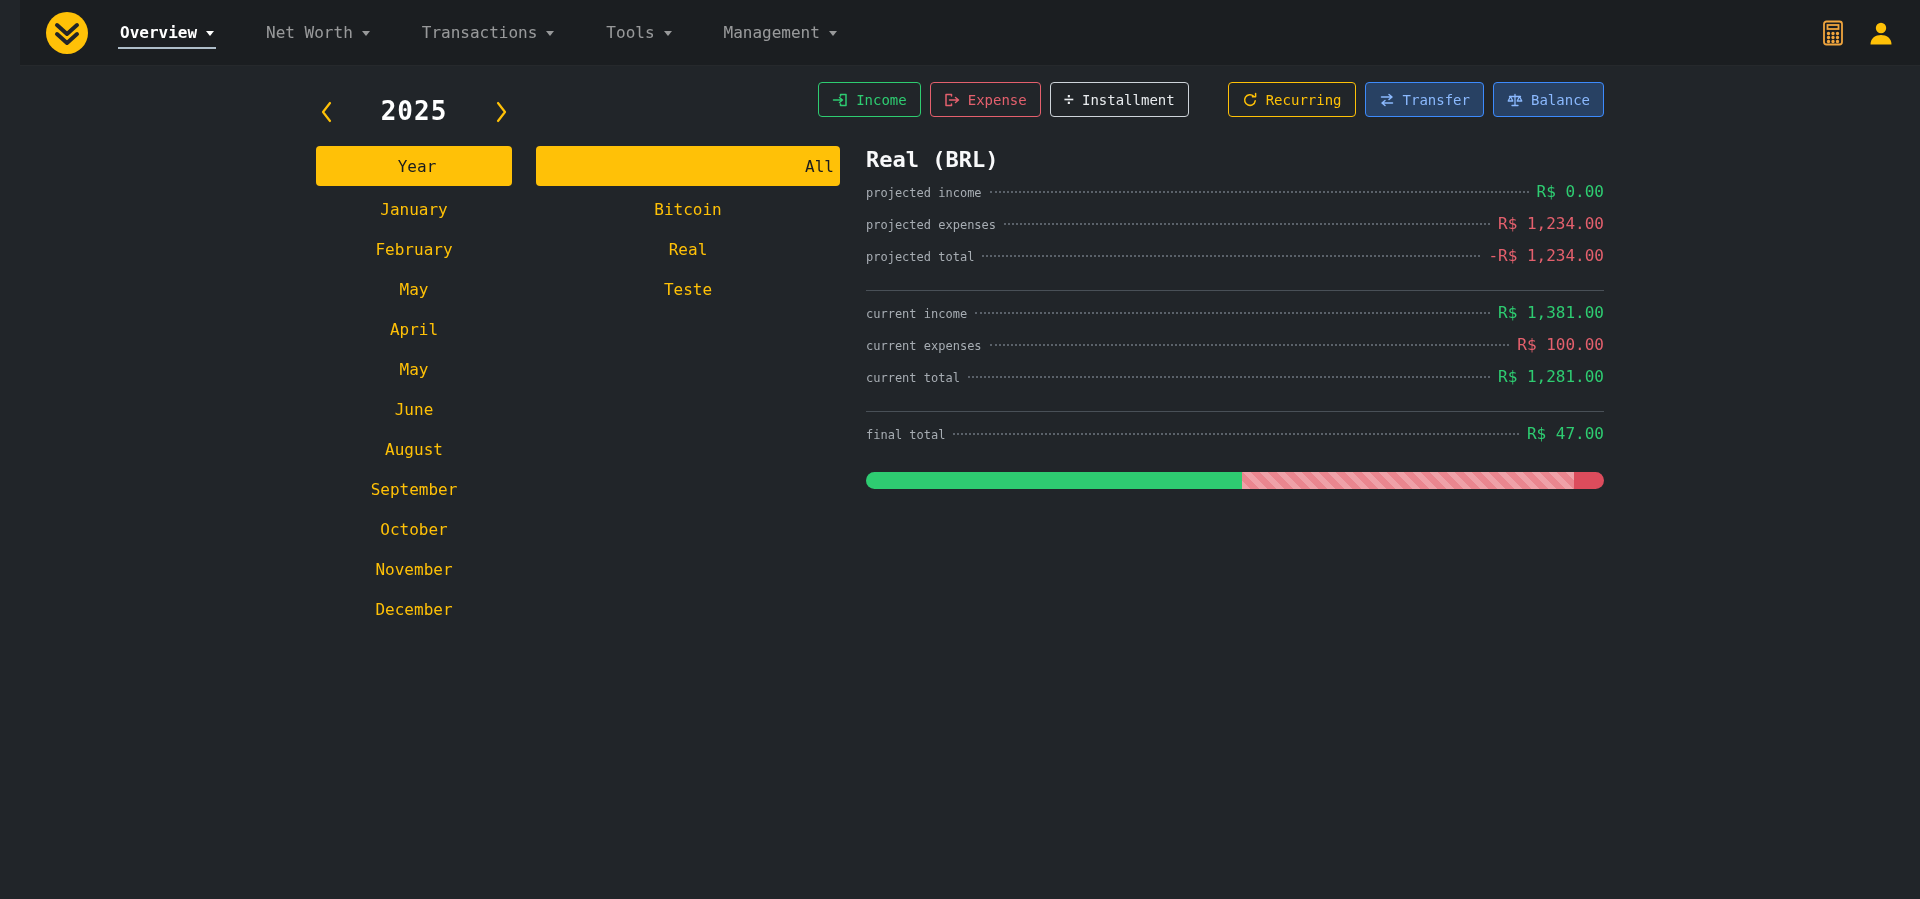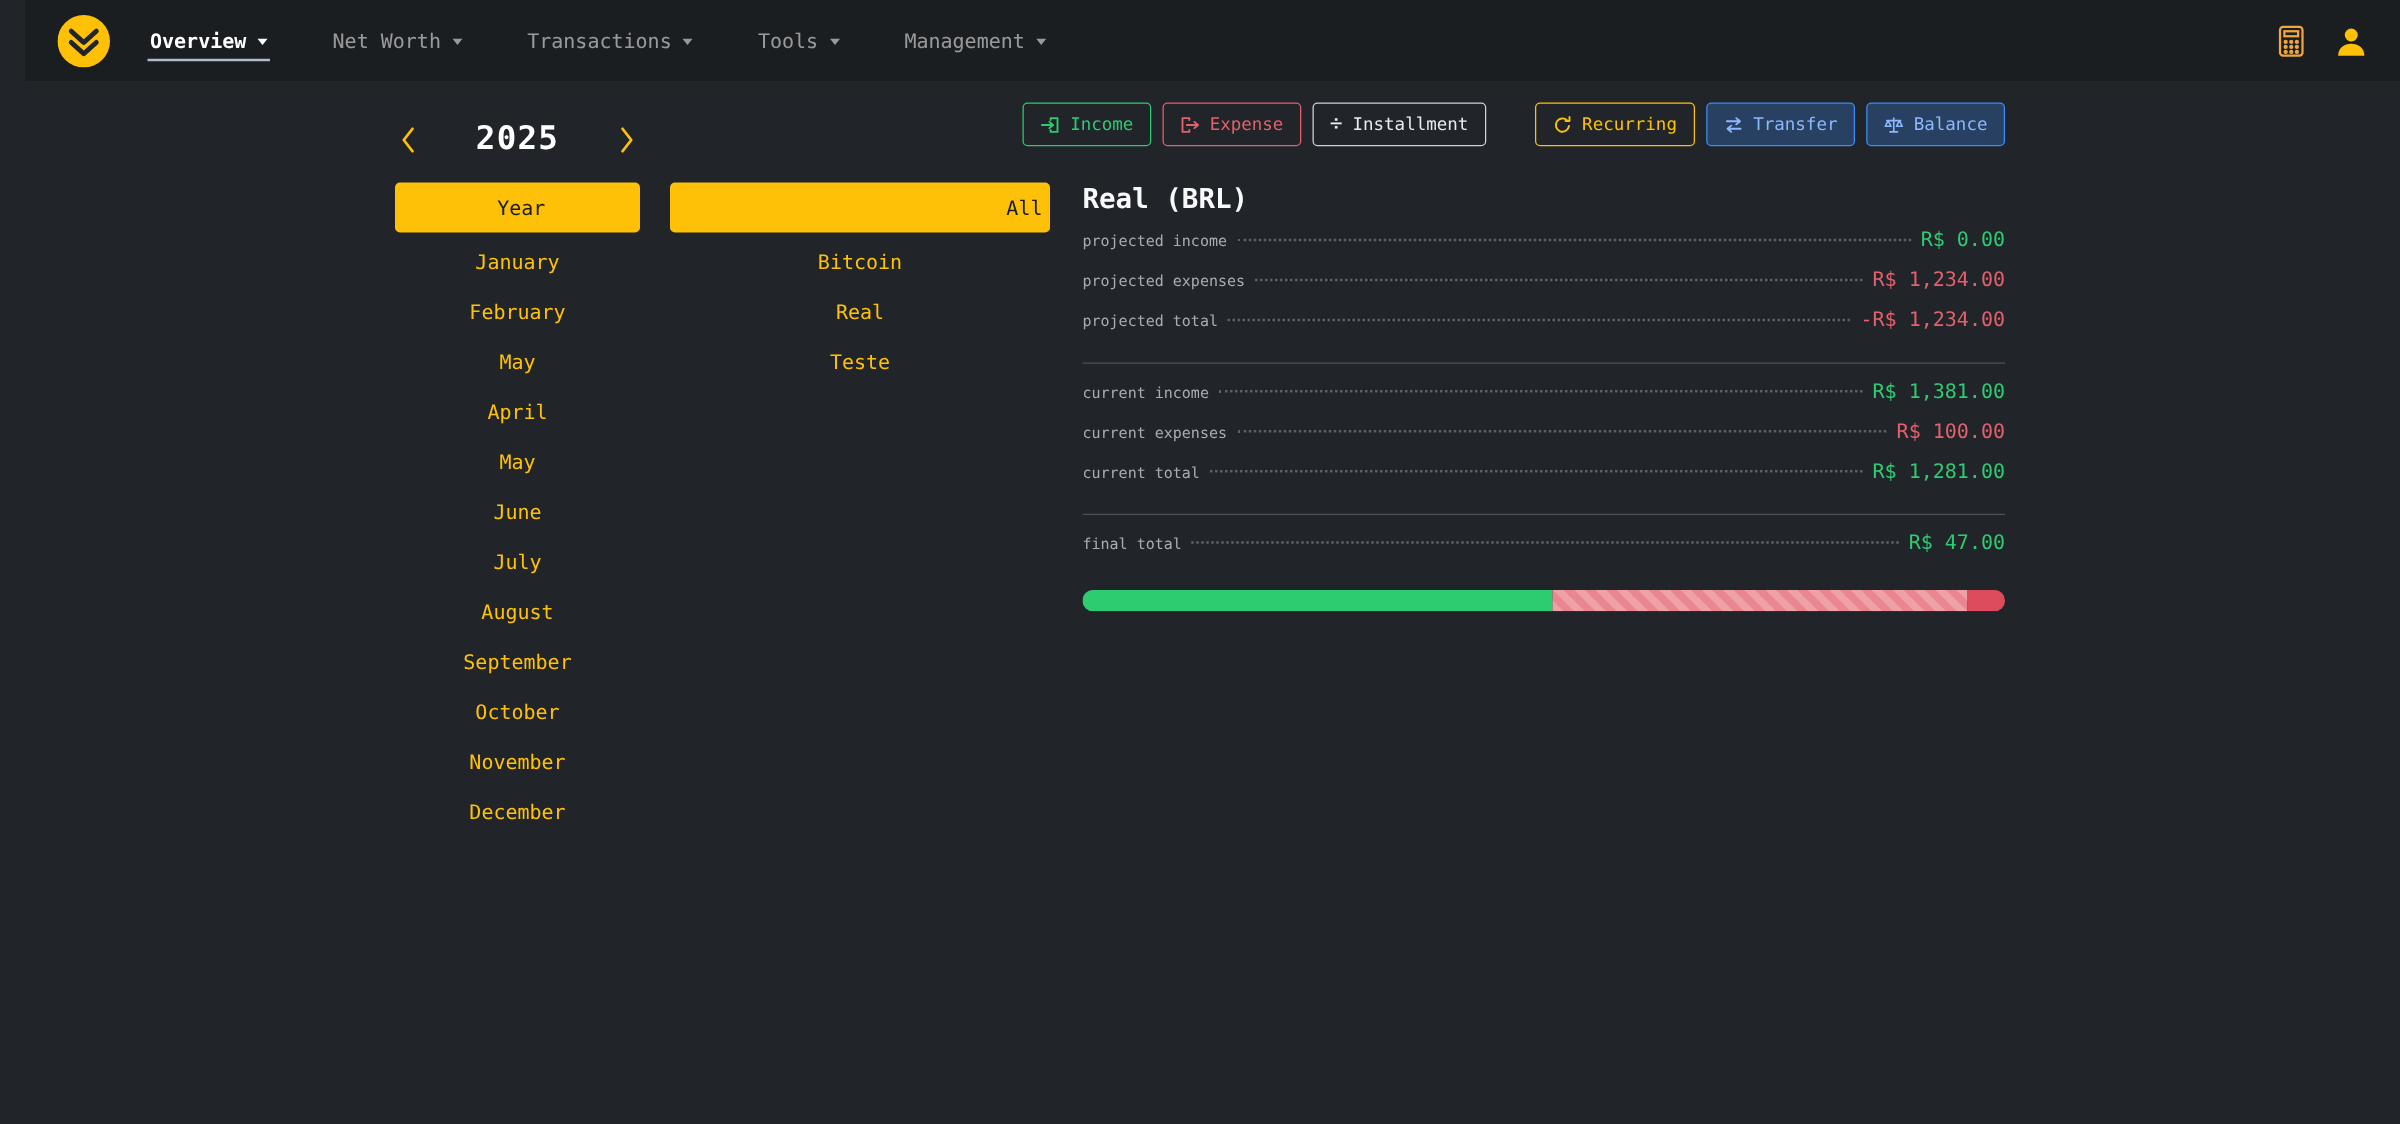--- a/index.html
+++ b/index.html
@@ -154,21 +154,20 @@
       </button>
     </div>
     <button class="btn-amber">Year</button>
     <ul class="pick-list">
       <li>January</li>
       <li>February</li>
       <li>May</li>
       <li>April</li>
       <li>May</li>
       <li>June</li>
-      <li>July</li>
       <li>August</li>
       <li>September</li>
       <li>October</li>
       <li>November</li>
       <li>December</li>
     </ul>
   </section>
 
   <section class="col-accounts">
     <button class="btn-amber" style="margin-top:80px;text-align:right;">All</button>

